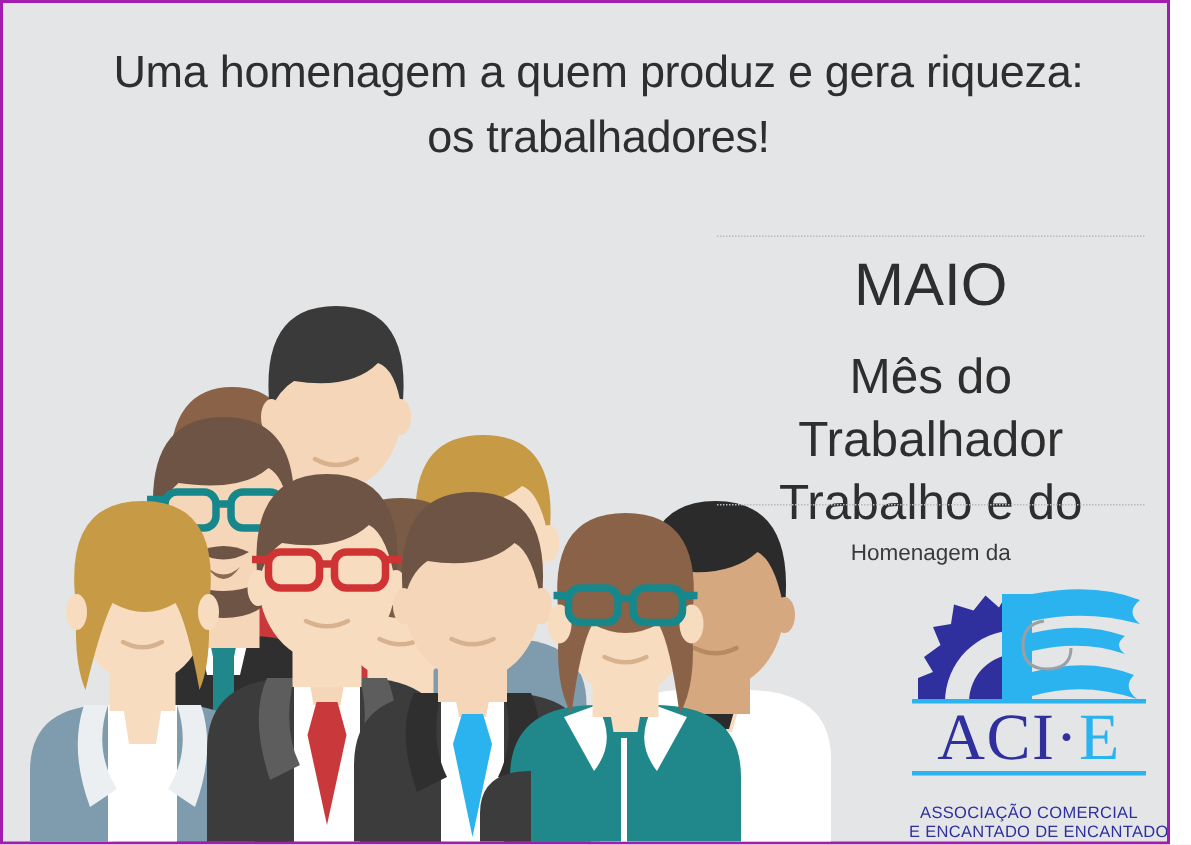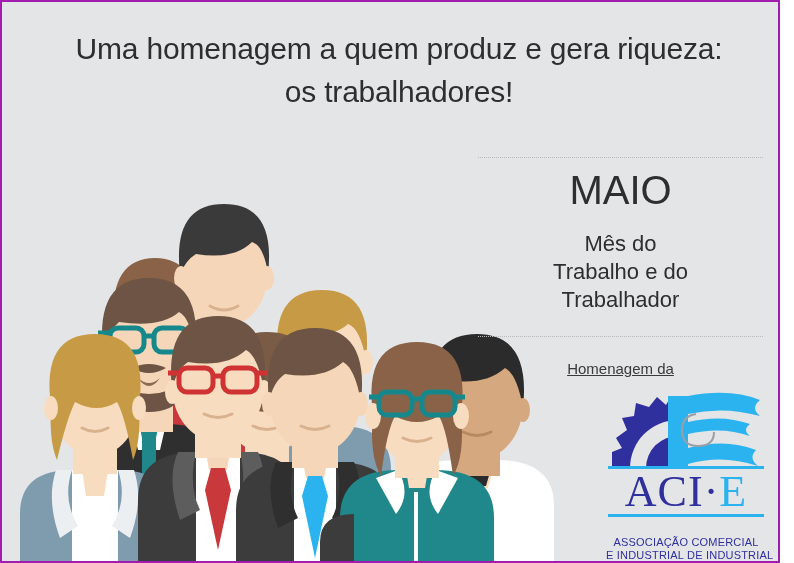--- a/index.html
+++ b/index.html
@@ -46,32 +46,31 @@
     color:#2e2e2e;
     font-size:40px;
     line-height:1;
     letter-spacing:0px;
   }
   #maio-sub{
     position:absolute;
     left:476px;top:228px;width:285px;
     text-align:center;
     color:#2e2e2e;
-    font-size:22px;
+    font-size:33px;
     line-height:1.28;
   }
   #maio-sub span{display:block;}
 
   #homenagem-da{
     position:absolute;
     left:476px;top:358px;width:285px;
     text-align:center;
     color:#3a3a3a;
     font-size:15px;
-    text-decoration:underline;
   }
 
   
   #acie-logo{
     position:absolute;
     left:598px;top:388px;
     width:172px;height:152px;
   }
   #acie-mark{position:absolute;left:0;top:0;width:172px;height:82px;}
   #acie-word{
@@ -289,22 +288,22 @@
       </g>
     </svg>
   </div>
 
   <div id="rule-top" class="dotted-rule"></div>
 
   <div id="maio">MAIO</div>
 
   <div id="maio-sub">
     <span>Mês do</span>
+    <span>Trabalhador</span>
     <span>Trabalho e do</span>
-    <span>Trabalhador</span>
   </div>
 
   <div id="rule-bottom" class="dotted-rule"></div>
 
   <div id="homenagem-da">Homenagem da</div>
 
   <div id="acie-logo">
 
     <svg id="acie-mark" viewBox="0 0 172 82" xmlns="http://www.w3.org/2000/svg">
 
@@ -322,18 +321,18 @@
         <path d="M96 24 q-14 2 -14 16 q0 16 16 16 q16 0 16-14" fill="none" stroke="#9aa0a6" stroke-width="2"></path>
       </g>
     </svg>
 
     <div id="acie-word">
       <div class="bar"></div>
       <div id="acie-letters"><span>A</span><span>C</span><span>I</span><span class="dot">·</span><span class="lt-e">E</span></div>
       <div class="bar"></div>
       <div id="acie-tagline">
         <span>ASSOCIAÇÃO COMERCIAL</span>
-        <span>E INDUSTRIAL DE INDUSTRIAL</span>
+        <span>E ENCANTADO DE ENCANTADO</span>
       </div>
     </div>
   </div>
 
 </div>
 
 </body></html>

